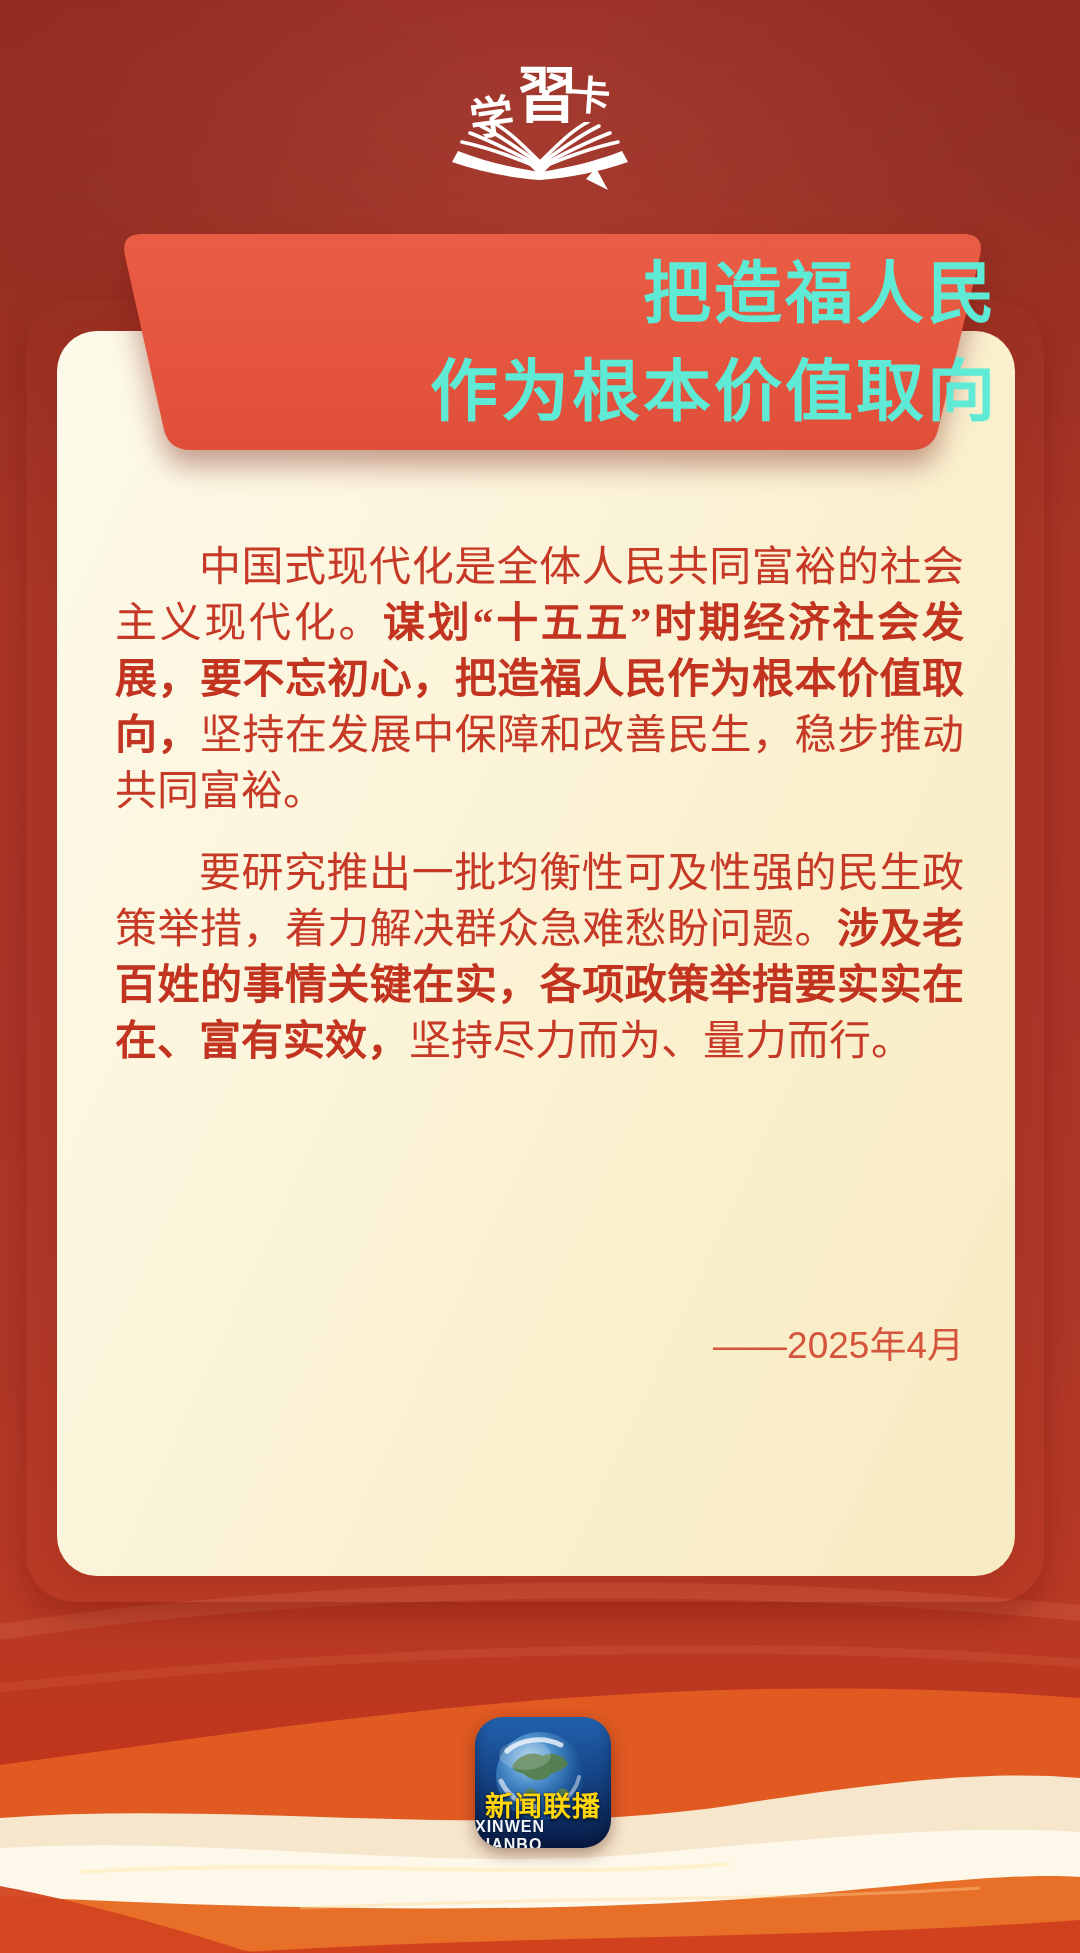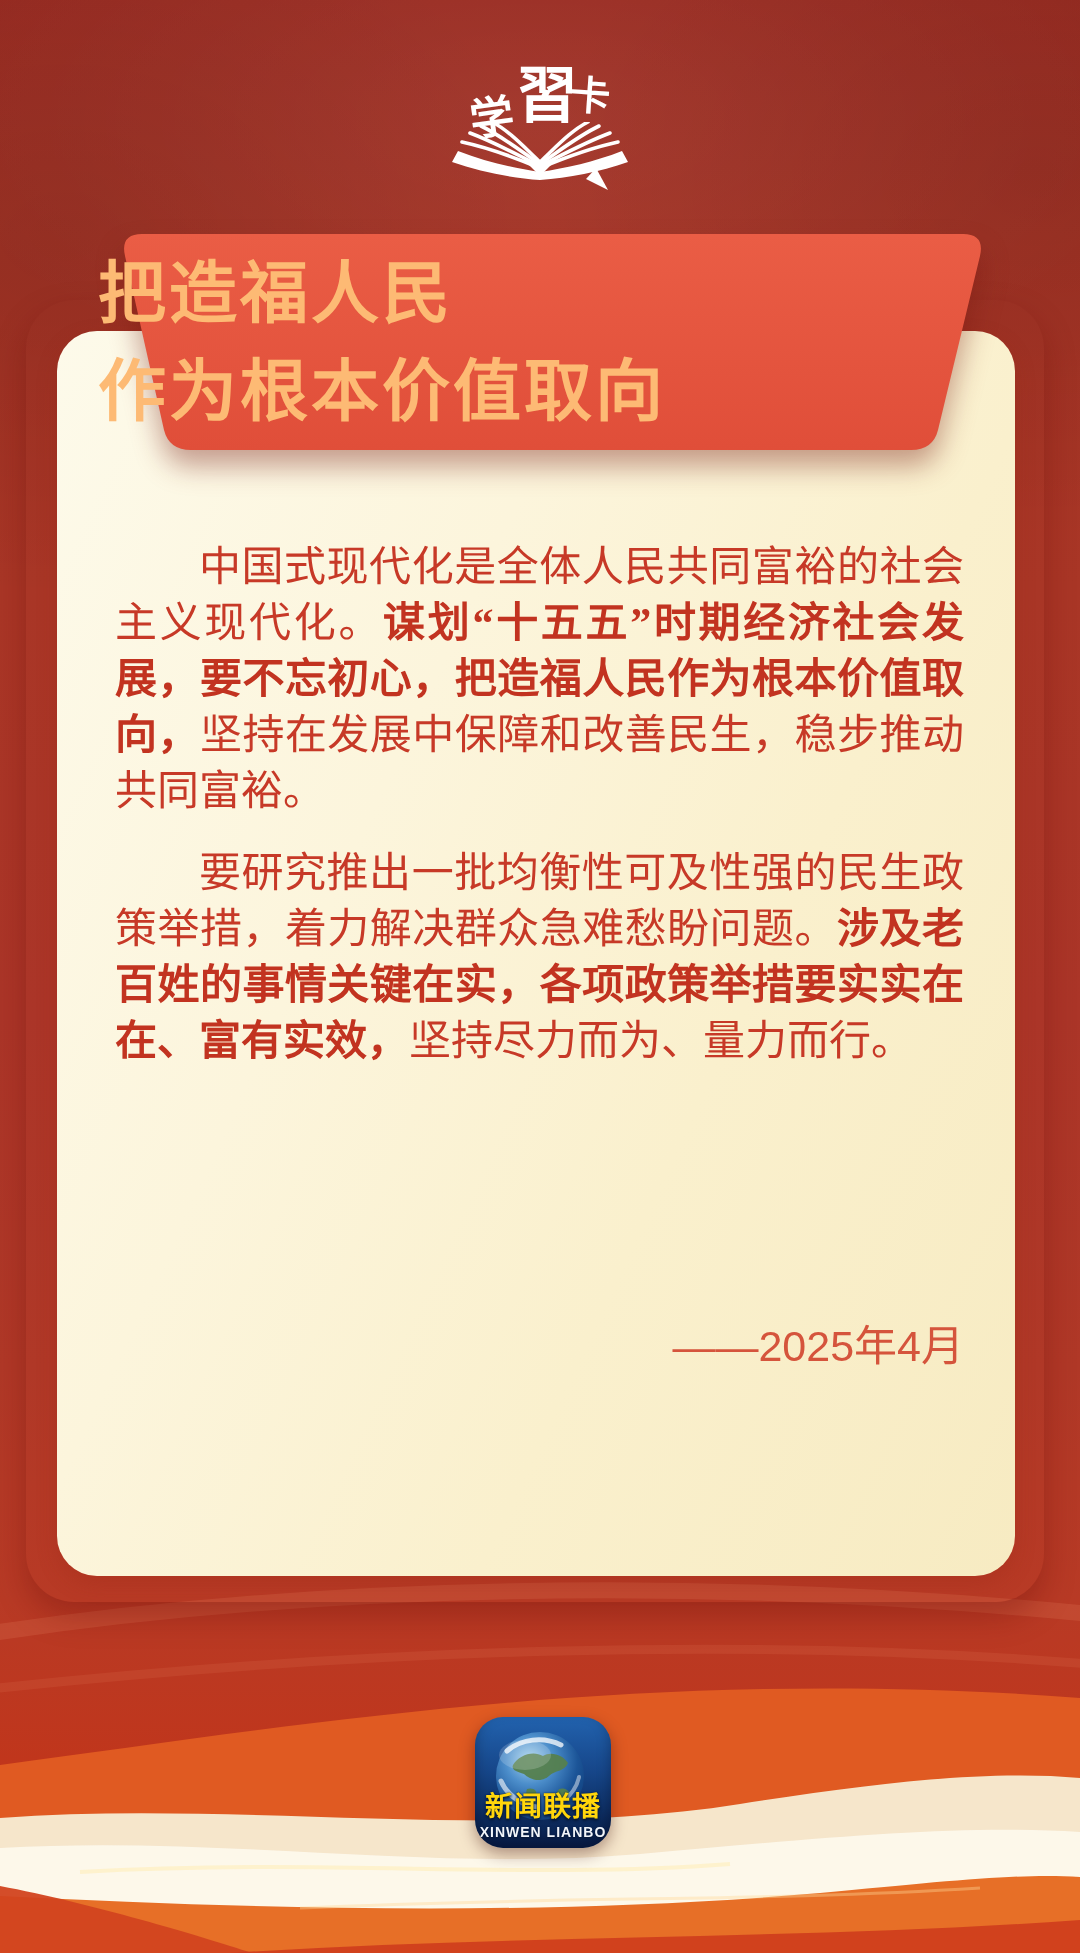--- a/index.html
+++ b/index.html
@@ -22,54 +22,54 @@
   .header-logo .ch{position:absolute;font-weight:bold;font-family:"Liberation Serif",serif;line-height:1;}
   .ch1{left:40px;top:42px;font-size:44px;transform:rotate(-8deg);}
   .ch2{left:86px;top:10px;font-size:62px;}
   .ch3{left:140px;top:22px;font-size:40px;transform:rotate(4deg);}
   .book{position:absolute;left:18px;top:67px;width:184px;height:70px;}
 
   
   .banner{position:absolute;left:0;top:0;width:1080px;height:520px;z-index:3;display:block;
           filter:drop-shadow(0 16px 14px rgba(115,20,12,.40));}
   .banner-title{position:absolute;left:98px;top:244px;width:900px;z-index:4;
-     text-align:left;color:#fdba74;font-size:68px;line-height:98px;font-weight:900;
+     text-align:right;color:#5eead4;font-size:68px;line-height:98px;font-weight:900;
      letter-spacing:3px;}
   .banner-line{white-space:nowrap;}
 
   
   .frame{position:absolute;left:26px;top:300px;width:1018px;height:1302px;border-radius:48px;z-index:1;
      background:linear-gradient(180deg,#d0five 0,#d05246 0%,#d35348 45%,#df5540 68%,#dc5947 100%);
      box-shadow:0 14px 30px rgba(110,15,8,.35);}
   .card{position:absolute;left:57px;top:331px;width:958px;height:1245px;border-radius:40px;z-index:2;
      background:linear-gradient(115deg,#fdfaea 0%,#fcf5dc 35%,#faf0cd 65%,#f7ebc2 100%);
      box-shadow:0 8px 20px rgba(150,40,20,.28);}
 
   
   .quote{position:absolute;left:115px;top:539px;width:849px;z-index:4;
      font-family:"Liberation Serif",serif;color:#c73927;
      font-size:42px;line-height:56px;text-align:justify;text-justify:inter-ideograph;}
   .quote p{margin:0;text-indent:2em;}
   .quote p + p{margin-top:26px;}
   .quote b{font-weight:bold;color:#c23320;}
 
   .attribution{position:absolute;left:115px;top:1320px;width:849px;z-index:4;
-     text-align:right;color:#d5543c;font-size:43px;line-height:52px;}
+     text-align:right;color:#d5543c;font-size:37px;line-height:52px;}
 
   
   .app-icon{position:absolute;left:475px;top:1717px;width:136px;height:131px;z-index:3;
      border-radius:28px;overflow:hidden;
      background:linear-gradient(180deg,#2262ae 0%,#164689 42%,#0c2a5c 78%,#0a2150 100%);
      box-shadow:0 6px 16px rgba(60,10,5,.4), inset 0 -8px 14px rgba(0,0,20,.35);}
   .globe{position:absolute;left:0;top:0;width:131px;height:131px;}
   .app-cn{position:absolute;left:0;top:67px;width:100%;text-align:center;
      font-size:28px;font-weight:900;letter-spacing:1px;color:#ffd60b;
      text-shadow:0 2px 3px rgba(5,20,45,.95),0 0 2px rgba(5,20,45,.8);}
-  .app-en{position:absolute;left:0;top:107px;width:100%;text-align:center;
-     font-size:14px;font-weight:bold;letter-spacing:1px;color:#f2f5fa;
+  .app-en{position:absolute;left:0;top:101px;width:100%;text-align:left;
+     font-size:16px;font-weight:bold;letter-spacing:1px;color:#f2f5fa;
      text-shadow:0 1px 2px rgba(5,20,45,.9);}
 </style>
 </head>
 <body>
 
 <div class="stage">
 
   <div class="bg"></div>
 
   <svg class="waves" viewBox="0 0 1080 413" preserveAspectRatio="none">

